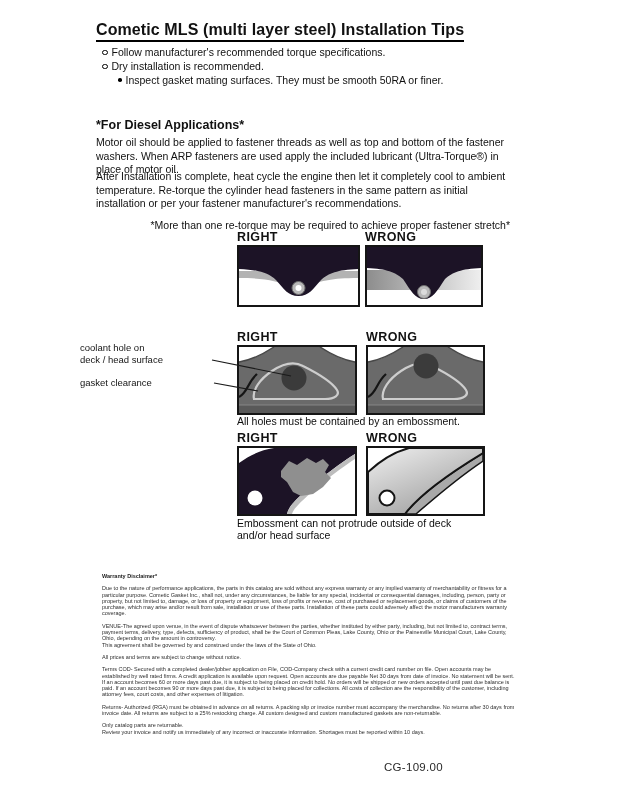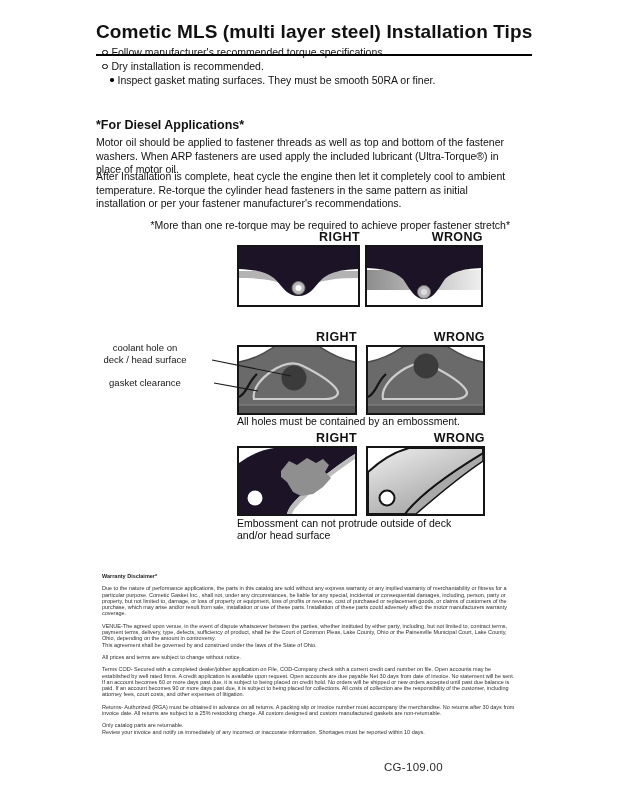--- a/index.html
+++ b/index.html
@@ -9,36 +9,36 @@
     --panel_gray:#6a6a6a;
     --emboss_line:#cdcdcd;
     --hole_gray:#3b3b3b;
   }
   html,body{margin:0;padding:0;background:#ffffff;}
   .page{
     position:relative;width:618px;height:800px;background:#ffffff;overflow:hidden;
     font-family:"Liberation Sans",sans-serif;color:var(--ink);
   }
   .title{
-    position:absolute;left:96px;top:21px;font-size:19px;font-weight:bold;
-    border-bottom:2px solid #000;padding-bottom:11px;letter-spacing:.1px;white-space:nowrap;
+    position:absolute;left:96px;top:21px;font-size:16px;font-weight:bold;
+    border-bottom:2px solid #000;padding-bottom:1px;letter-spacing:.1px;white-space:nowrap;
   }
   .bullets{position:absolute;left:102px;top:45px;width:450px;font-size:10.5px;}
   .brow{display:flex;align-items:flex-start;line-height:14px;}
   .brow .ring{flex:0 0 auto;width:3.5px;height:3.5px;border:1px solid #000;border-radius:50%;margin:4.5px 4px 0 0;}
-  .brow.sub{margin-left:8px;}
+  .brow.sub{margin-left:16px;}
   .brow .dot{flex:0 0 auto;width:3.5px;height:3.5px;background:#000;border-radius:50%;margin:5px 4px 0 0;}
   .h2{position:absolute;left:96px;top:118px;font-size:12.5px;font-weight:bold;}
   .para{position:absolute;left:96px;width:414px;font-size:10.5px;line-height:13.5px;}
   .p1{top:136px;} .p2{top:170px;} .note{top:219px;text-align:right;}
-  .dlabel{position:absolute;font-size:12.5px;font-weight:600;letter-spacing:.4px;text-align:right;color:#121212;}
+  .dlabel{position:absolute;font-size:12.5px;font-weight:600;letter-spacing:.4px;text-align:left;color:#121212;}
   .dbox{position:absolute;border:2px solid #151515;background:#fff;}
   .dbox svg{display:block;}
   .caption{position:absolute;font-size:10.5px;line-height:11.5px;color:#0d0d0d;white-space:pre-line;}
-  .ann{position:absolute;left:80px;width:130px;text-align:center;font-size:9.5px;line-height:11.5px;color:#151515;white-space:pre-line;}
+  .ann{position:absolute;left:80px;width:130px;text-align:left;font-size:9.5px;line-height:11.5px;color:#151515;white-space:pre-line;}
   .leaders{position:absolute;left:0;top:0;pointer-events:none;}
   .legal{position:absolute;left:102px;top:573px;width:416px;font-size:5.5px;line-height:6.3px;color:#2e2e2e;}
   .legal .lh{font-weight:bold;margin:0 0 6px 0;color:#222;}
   .legal p{margin:0 0 6px 0;white-space:pre-line;}
   .code{position:absolute;left:384px;top:761px;font-size:11.5px;color:#2a2a2a;letter-spacing:.3px;}
 </style>
 </head>
 <body>
 
 <div class="page">

